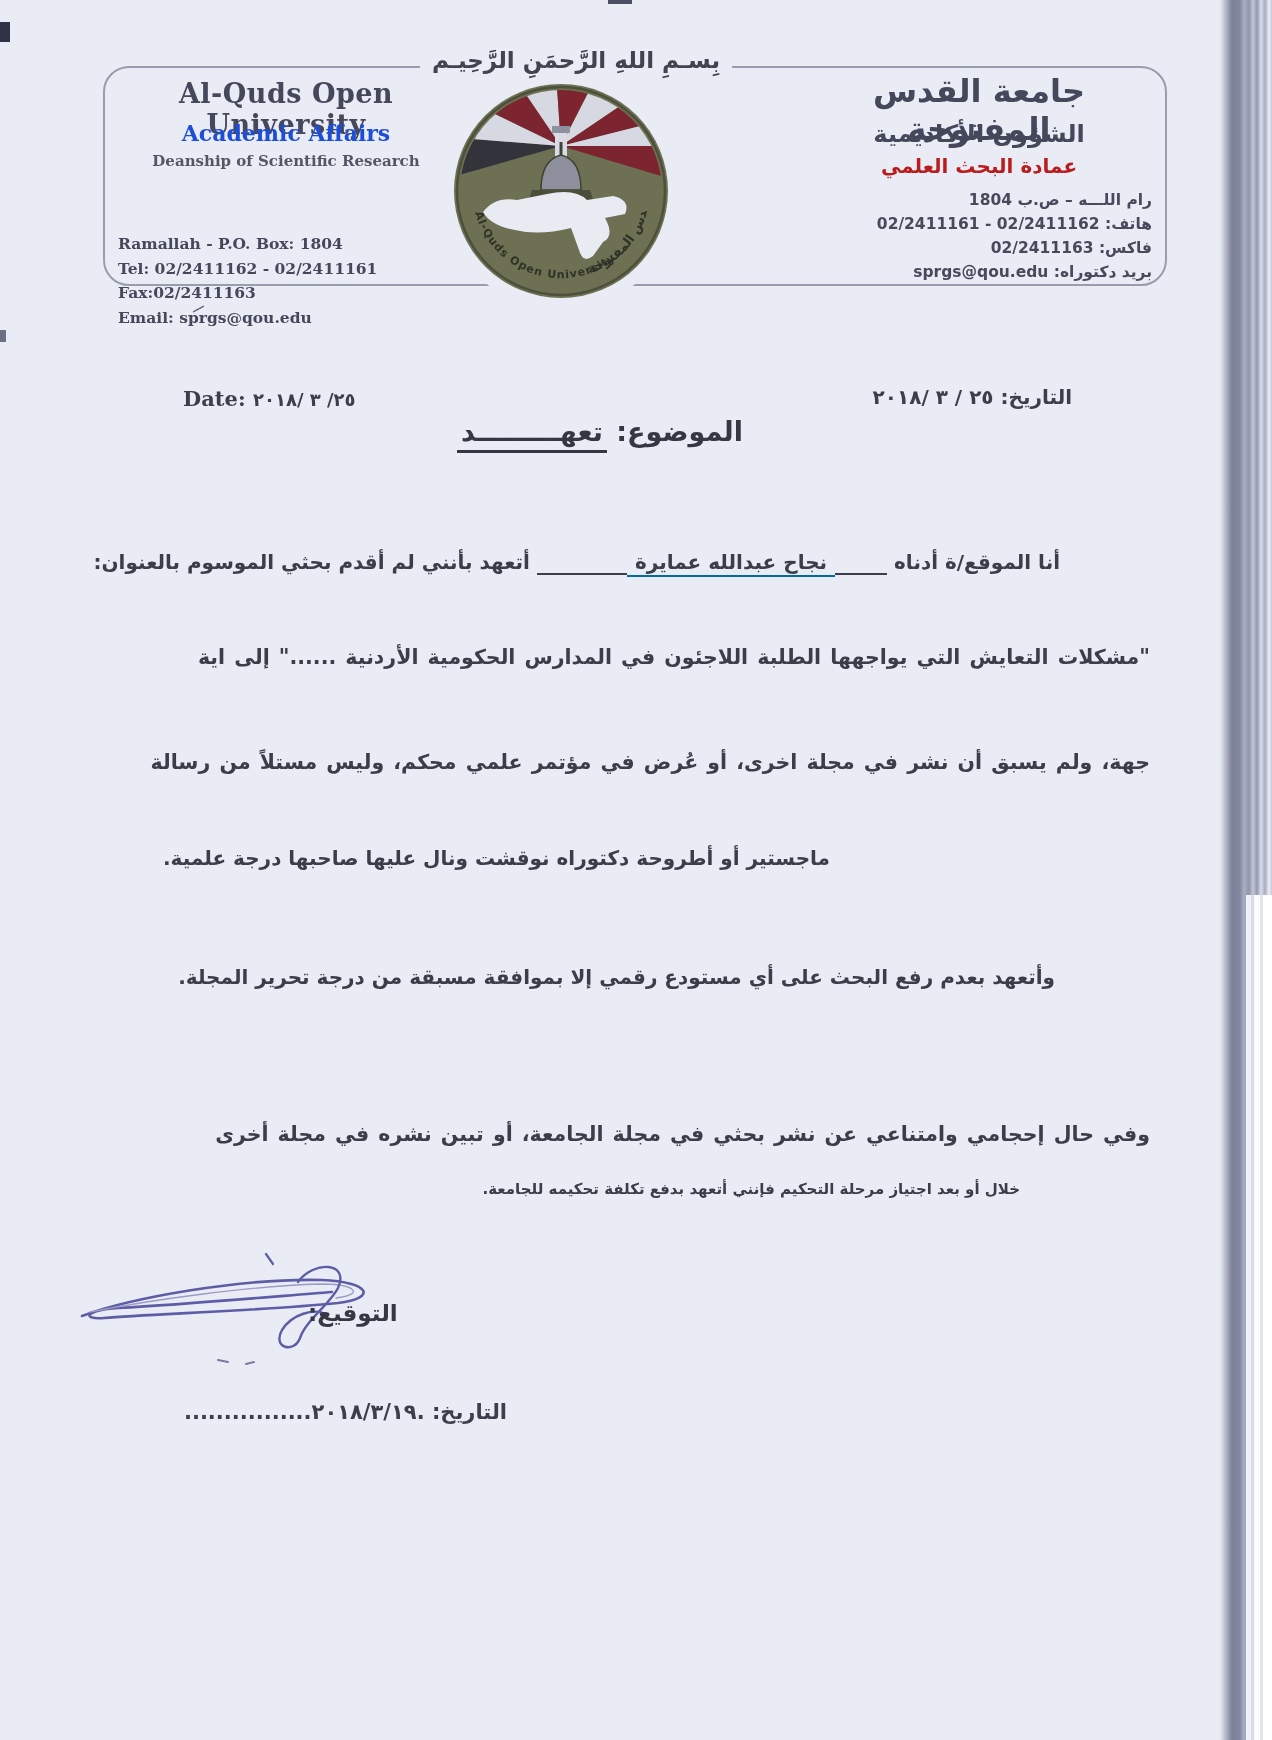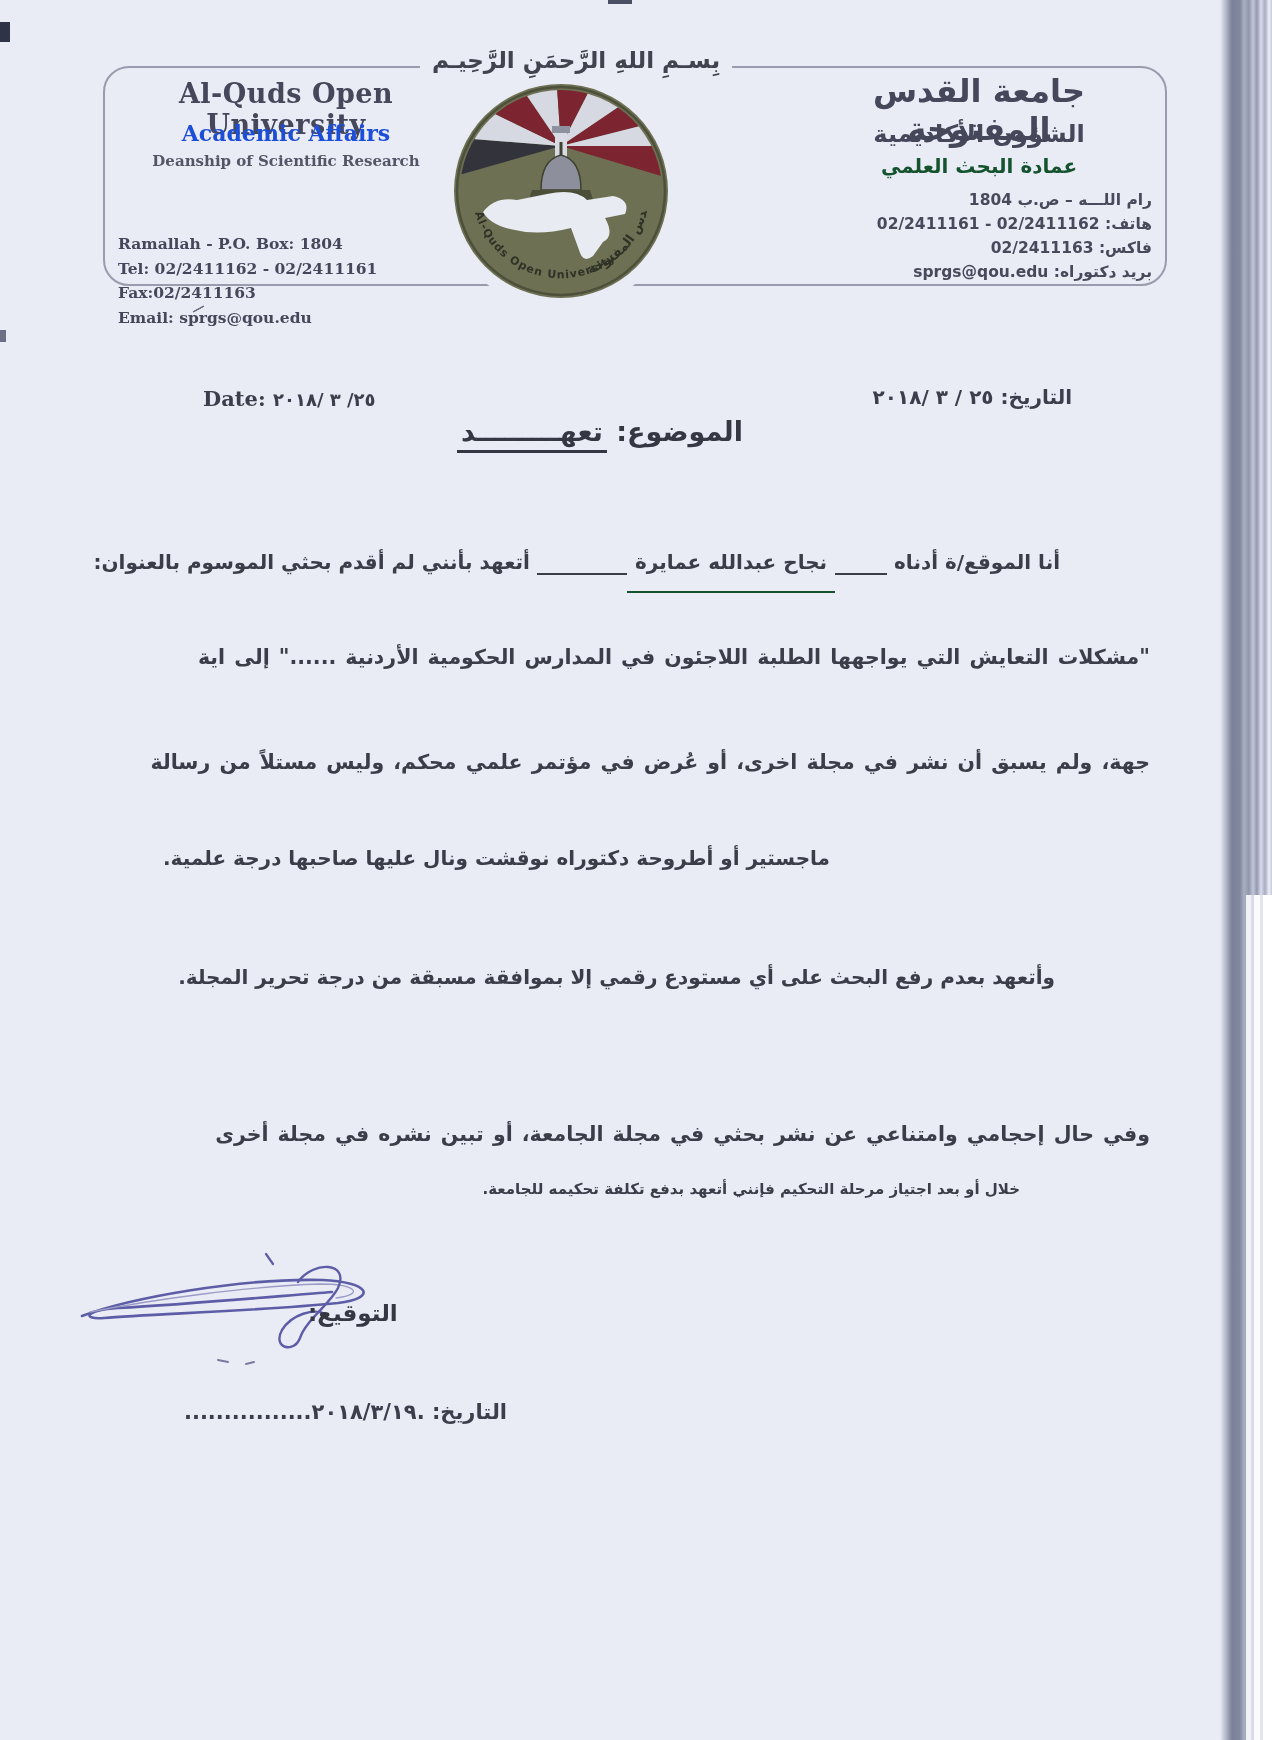--- a/index.html
+++ b/index.html
@@ -31,38 +31,38 @@
   .en-subdept{position:absolute; left:108px; top:152px; width:356px; text-align:center;
     font-family:"DejaVu Serif", serif; font-weight:700; font-size:15px; color:#545666;}
   .en-contact{position:absolute; left:118px; top:184px;
     font-family:"DejaVu Serif", serif; font-weight:700; font-size:15.5px; line-height:24.5px; color:#45475a;margin-top:48px;}
   
   .ar-name{position:absolute; left:798px; top:72px; width:362px; text-align:center;
     font-weight:700; font-size:32px; color:#45485a;}
   .ar-dept{position:absolute; left:798px; top:120px; width:362px; text-align:center;
     font-weight:700; font-size:24px; color:#45485a;}
   .ar-subdept{position:absolute; left:798px; top:154px; width:362px; text-align:center;
-    font-weight:700; font-size:20px; color:#14532d;}
+    font-weight:700; font-size:20px; color:#b91c1c;}
   .ar-contact{position:absolute; right:120px; top:188px; direction:rtl; text-align:right;
     font-weight:700; font-size:15.5px; line-height:24px; color:#484a5c;}
   
   .date-en{position:absolute; left:183px; top:386px; font-family:"DejaVu Serif", serif;
-    font-weight:700; font-size:21px; color:#3c3e4c;margin-left:20px;}
+    font-weight:700; font-size:21px; color:#3c3e4c;}
   .date-en .num{font-family:"DejaVu Sans", sans-serif; font-size:18px; letter-spacing:2px;}
   .date-ar{position:absolute; right:200px; top:385px; direction:rtl;
     font-weight:700; font-size:20px; color:#3c3e4c;}
   
   .subject{position:absolute; left:440px; top:416px; width:320px; text-align:center; direction:rtl;
     font-weight:700; font-size:27px; color:#353743;}
   .subject .word{border-bottom:3px solid #353743; padding:0 4px 3px 4px;}
   
   .p{position:absolute; direction:rtl; white-space:nowrap; font-weight:700; color:#3b3d49;}
   .p1{right:212px; top:550px; font-size:20px;}
   .p1 .gap{display:inline-block; border-bottom:2px solid #3b3d49; height:22px; vertical-align:bottom;}
-  .p1 .name{border-bottom:2px solid #14532d; padding:0 8px 17px 8px;}
+  .p1 .name{border-bottom:2px solid #0369a1; padding:0 8px 1px 8px;}
   .p2{right:122px; top:645px; font-size:20.5px; word-spacing:2px;}
   .p3{right:122px; top:750px; font-size:20.5px; word-spacing:2px;}
   .p4{right:442px; top:846px; font-size:20px;}
   .p5{right:217px; top:965px; font-size:20px;}
   .p6{right:122px; top:1086px; font-size:20.5px; word-spacing:2px;margin-top:36px;}
   .p7{right:252px; top:1180px; font-size:15px;}
   
   .sig-label{position:absolute; left:308px; top:1300px; direction:rtl; font-weight:700; font-size:23px; color:#353743;}
   .sig-svg{position:absolute; left:70px; top:1248px;}
   .foot-date{position:absolute; right:765px; top:1400px; direction:rtl; font-weight:700; font-size:21px; color:#3c3e4c; white-space:nowrap;}

